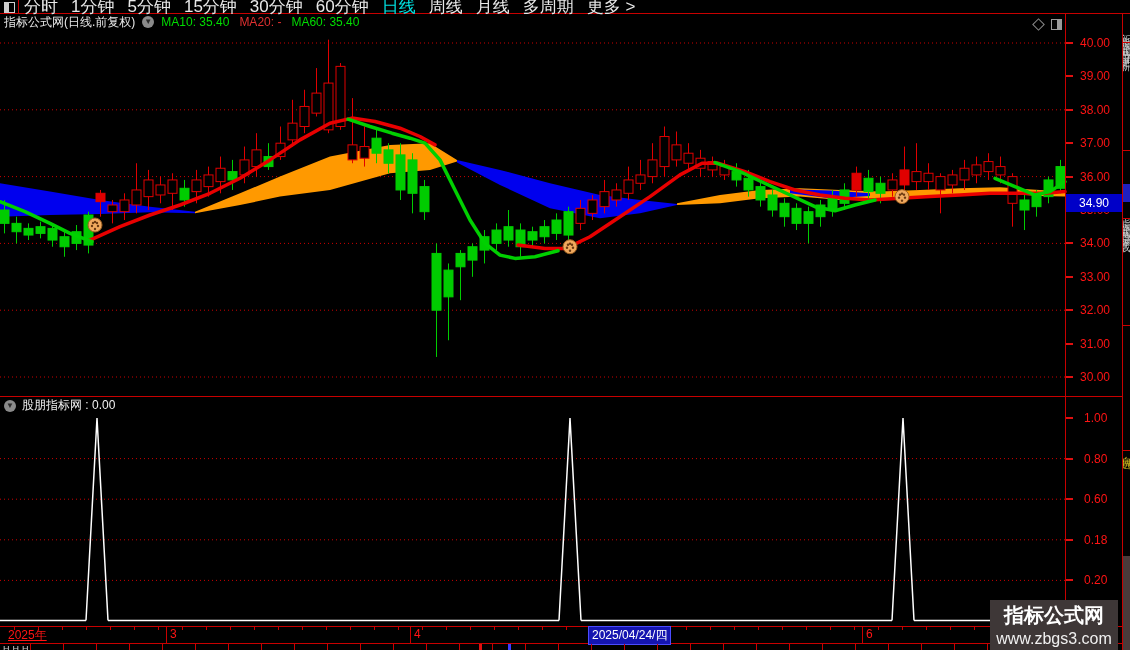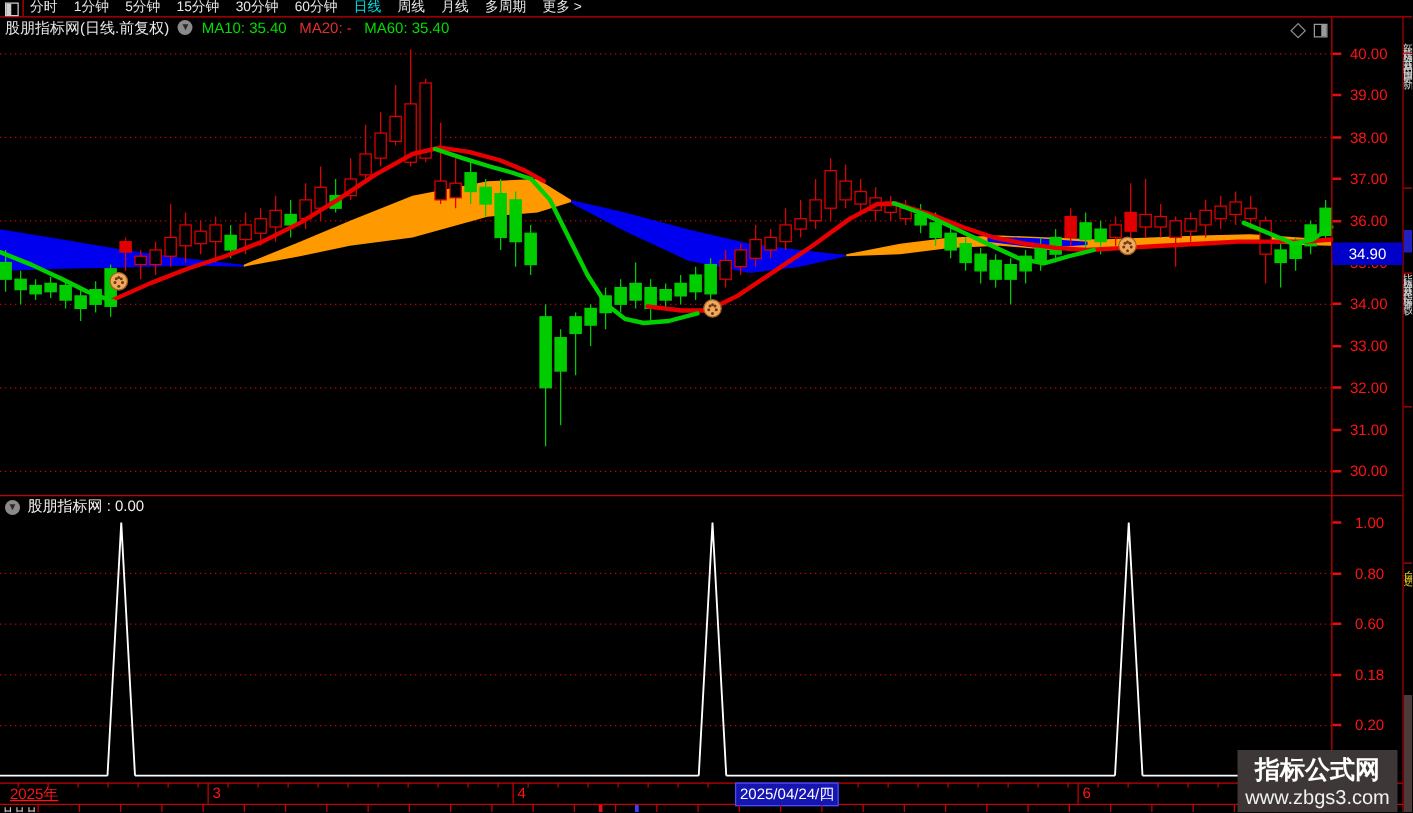--- a/index.html
+++ b/index.html
@@ -5,21 +5,21 @@
   html,body{margin:0;padding:0;background:#000;}
   #app{position:relative;width:1130px;height:650px;background:#000;overflow:hidden;
        font-family:"Liberation Sans","DejaVu Sans",sans-serif;}
   
   #topbar{position:absolute;left:0;top:0;width:1130px;height:13px;background:#000;
           border-bottom:1px solid #c80000;z-index:3;}
   #win-icon{position:absolute;left:4px;top:2px;width:9px;height:9px;border:1px solid #cfcfcf;}
   #win-icon .half{position:absolute;left:0;top:0;width:4px;height:9px;background:#cfcfcf;}
   #topbar-sep{position:absolute;left:18px;top:0;width:1px;height:13px;background:#c80000;}
   #tabs{position:absolute;left:24px;top:0;height:13px;display:flex;gap:13px;align-items:center;}
-  .tab{font-size:11px;line-height:13px;color:#e8e8e8;white-space:nowrap;cursor:default;}
+  .tab{font-size:17px;line-height:13px;color:#e8e8e8;white-space:nowrap;cursor:default;}
   .tab.active{color:#00e0e0;text-align:center;}
   #topbtns{position:absolute;right:8px;top:0;height:13px;display:flex;z-index:4;}
   .topbtn{font-size:11px;line-height:13px;color:#f0f0f0;padding:0 7px;border-left:1px solid #c80000;white-space:nowrap;}
   
   #titlerow{position:absolute;left:4px;top:14px;height:16px;display:flex;align-items:center;gap:7px;z-index:3;}
   .circle-icon{display:inline-block;width:12px;height:12px;border-radius:50%;background:#8a8a8a;
                color:#2a2a2a;font-size:8px;line-height:12px;text-align:center;}
   #symbol-title{font-size:12px;color:#e8e8e8;}
   .ma-val{font-size:12px;}
   #panel2-icons{position:absolute;right:68px;top:19px;z-index:3;display:flex;gap:8px;align-items:center;}
@@ -315,21 +315,21 @@
       <line x1="0" y1="620.5" x2="86" y2="620.5" stroke="#ffffff" stroke-width="1.5"></line>
       <line x1="108" y1="620.5" x2="559" y2="620.5" stroke="#ffffff" stroke-width="1.5"></line>
       <line x1="581" y1="620.5" x2="892" y2="620.5" stroke="#ffffff" stroke-width="1.5"></line>
       <line x1="914" y1="620.5" x2="1065" y2="620.5" stroke="#ffffff" stroke-width="1.5"></line>
       <polyline points="86,620.5 97,418 108,620.5" fill="none" stroke="#ffffff" stroke-width="1.5"></polyline>
       <polyline points="559,620.5 570,418 581,620.5" fill="none" stroke="#ffffff" stroke-width="1.5"></polyline>
       <polyline points="892,620.5 903,418 914,620.5" fill="none" stroke="#ffffff" stroke-width="1.5"></polyline>
     </svg>
 
   <div id="titlerow">
-    <span id="symbol-title">股朋指标网(日线.前复权)</span>
+    <span id="symbol-title">指标公式网(日线.前复权)</span>
     <span class="circle-icon">▼</span>
     <span id="ma-values" style="display:flex;gap:10px;">
         <span class="ma-val" style="color: rgb(0, 221, 0);">MA10: 35.40</span>
         <span class="ma-val" style="color: rgb(224, 48, 48);">MA20: -</span>
         <span class="ma-val" style="color: rgb(0, 221, 0);">MA60: 35.40</span>
       </span>
   </div>
   <div id="panel2-icons">
     <span class="diamond"></span>
     <span class="halfsq">

